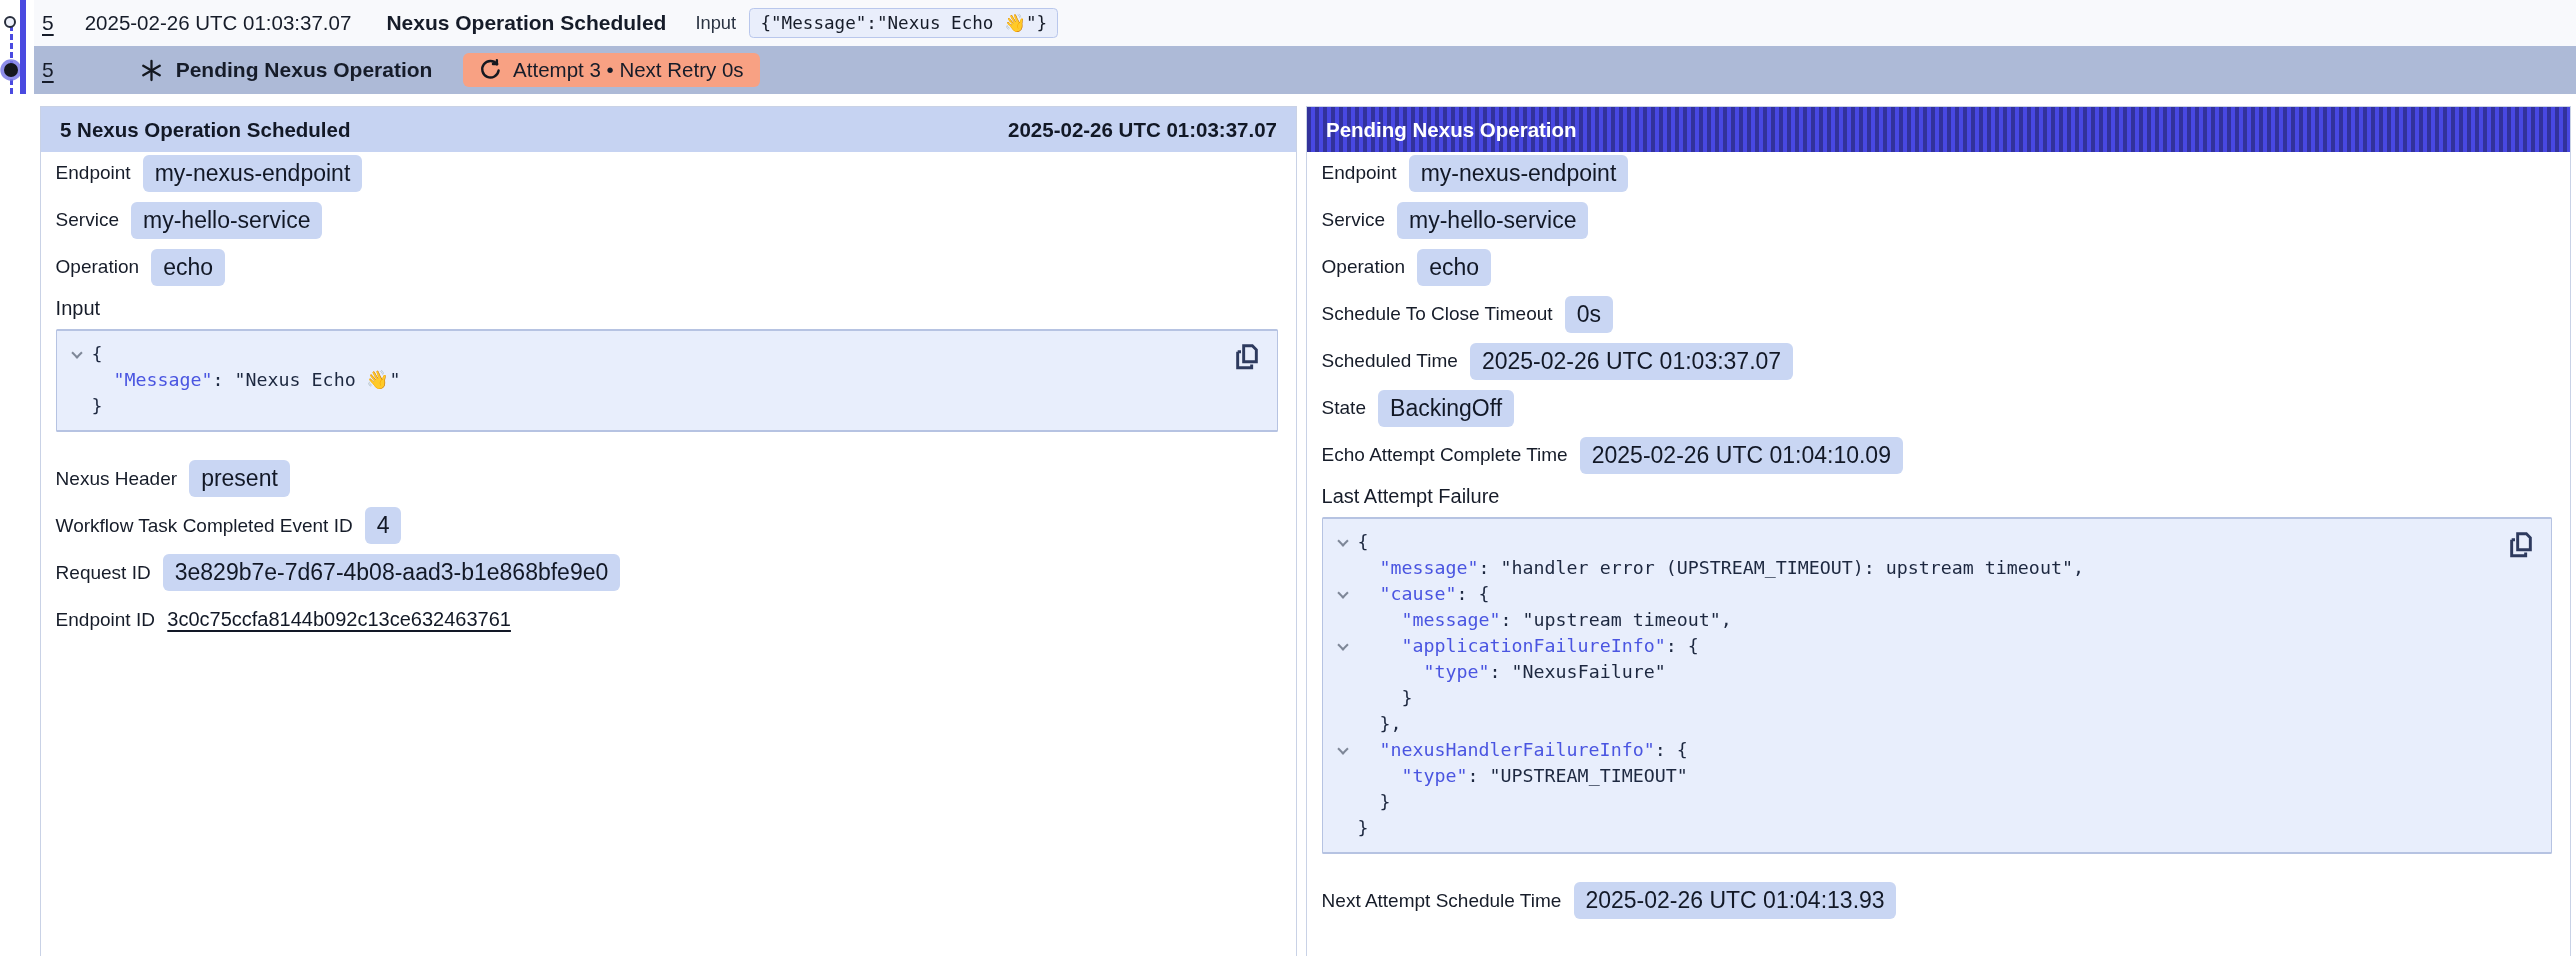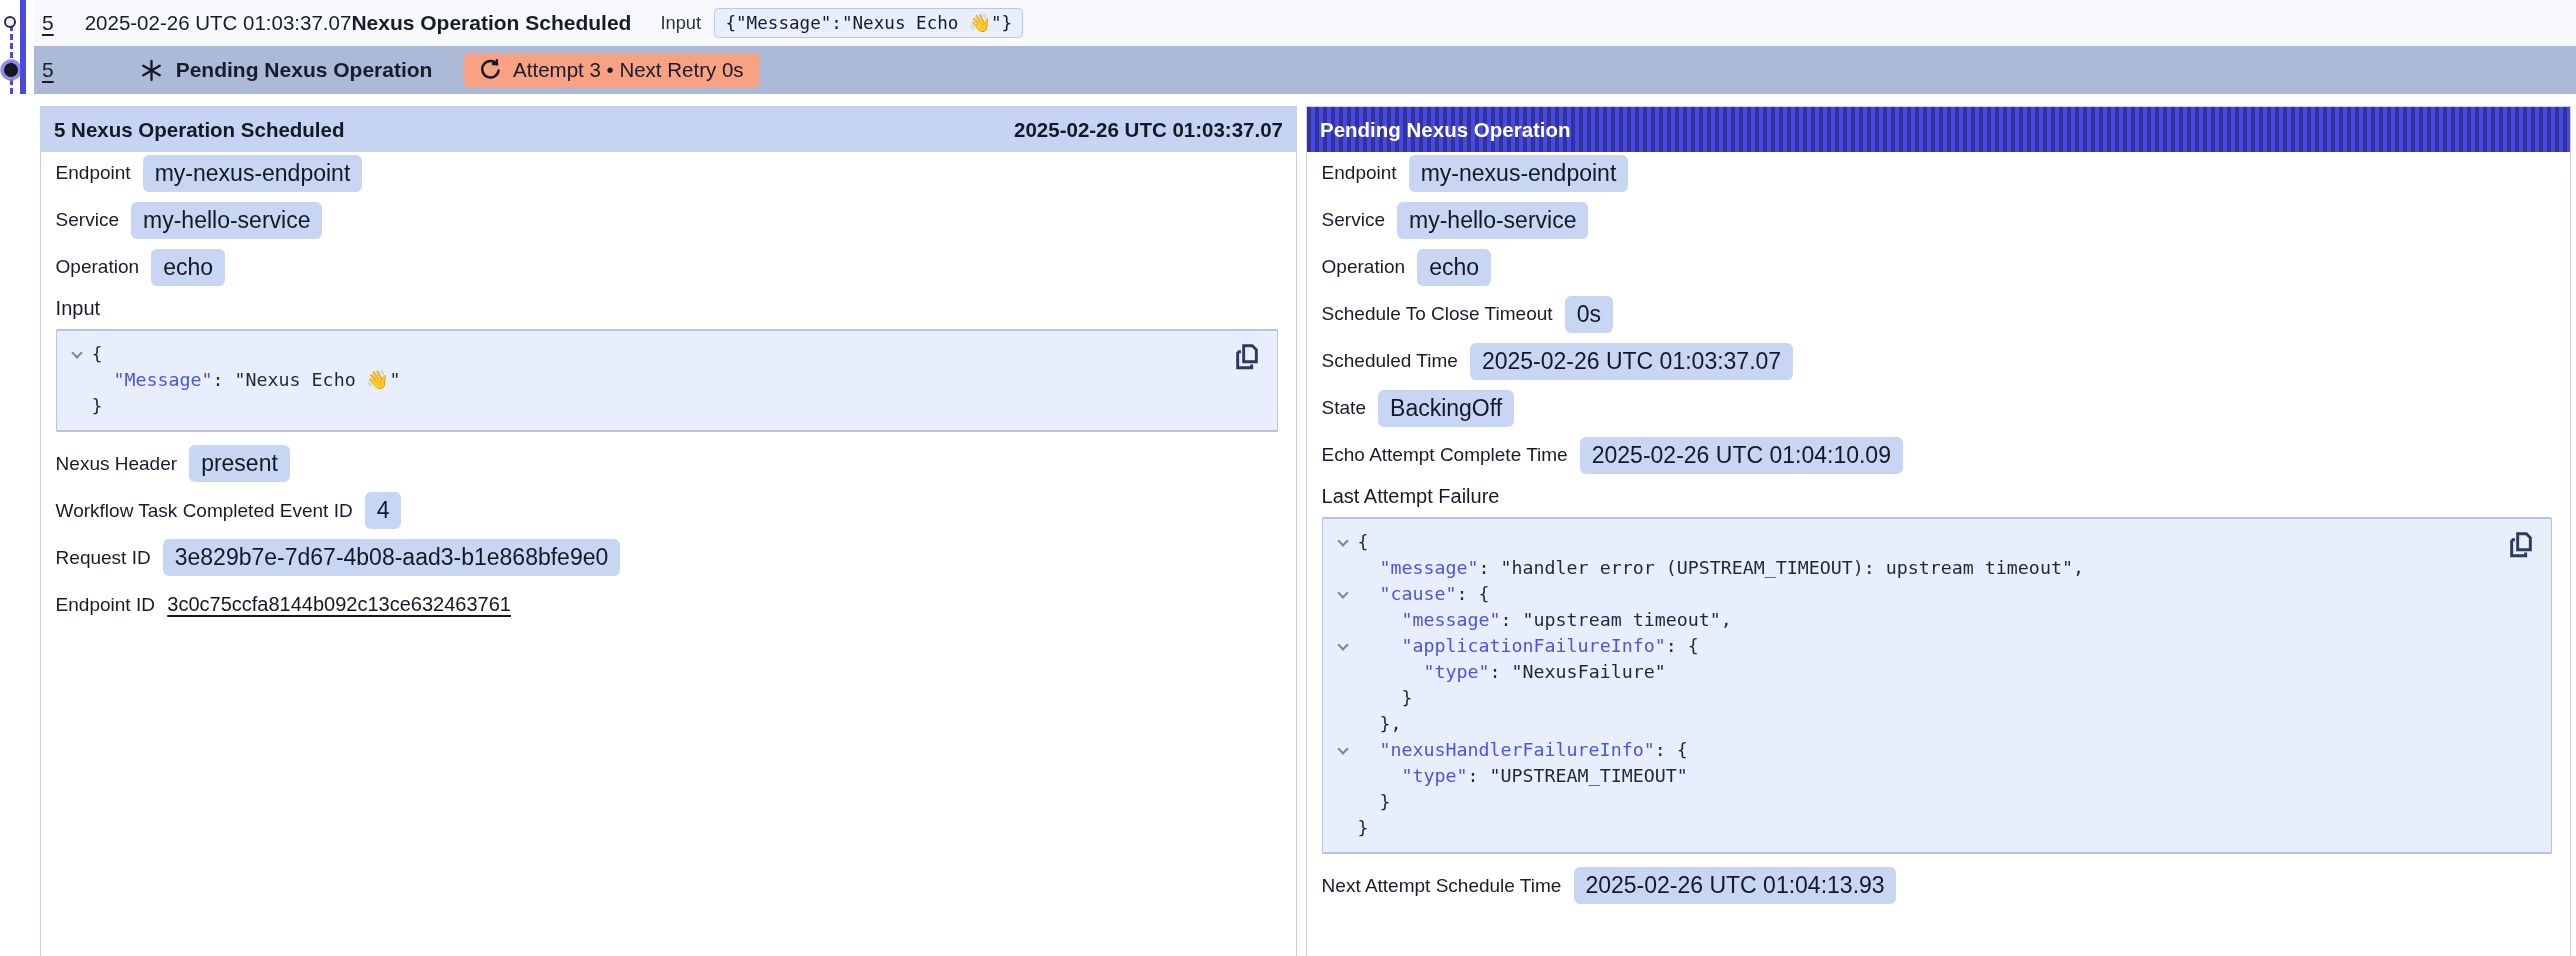--- a/index.html
+++ b/index.html
@@ -20,44 +20,44 @@
 
   
   .rows   { position:absolute; left:0; top:0; width:2576px; }
   .ev-row { margin-left:34px; display:flex; align-items:center; }
   .ev-row1{ height:46px;  background:#f8f9fc; }
   .ev-row2{ height:48px;  background:#adbad7; }
   .evt-id { margin-left:8px; font-size:21px; font-weight:500; color:#161c29;
             text-decoration:underline; text-decoration-thickness:1.5px; text-underline-offset:3.7px; }
   .evt-time { margin-left:31px; font-size:20.5px; }
   .evt-title{ font-size:21px; font-weight:700; }
-  .ev-row1 .evt-title { }
+  .ev-row1 .evt-title { margin-left:35px; }
   .evt-input-label { margin-left:29px; font-size:18.3px; color:#2a3342; }
   .evt-chip { margin-left:13px; font-family:"DejaVu Sans Mono", monospace; font-size:17.6px;
               background:#e9eefb; border:1.5px solid #b9c7ec; border-radius:4.4px; padding:3.7px 10.3px; color:#161c29; }
   .pending-icon { margin-left:86px; }
   .ev-row2 .evt-title { margin-left:13px; }
   .retry-badge { margin-left:31px; display:flex; align-items:center; gap:11.7px;
                  background:#f8a183; border-radius:5.9px; padding:5px 16px; font-size:20.5px; color:#161c29; }
 
   
   .panel { position:absolute; top:106px; background:#fff; border:1.5px solid #c9d2e6; border-bottom:none; }
   .panel-left  { left:40px;   width:1257px; height:879px; }
   .panel-right { left:1306px; width:1265px; height:879px; }
   .phead { height:45px; display:flex; align-items:center; justify-content:space-between;
-           padding:0 13px; font-size:20.5px; font-weight:600; background:#c6d3f2; color:#121826; }
+           padding:0 19px; font-size:20.5px; font-weight:600; background:#c6d3f2; color:#121826; }
   .phead.striped { background:repeating-linear-gradient(90deg,#32329b 0 3.7px,#4848e2 3.7px 8px); color:#ffffff; }
   .pbody { padding:4.4px 17.6px 0 14.6px; }
 
   .field { display:flex; align-items:center; height:34px; margin-bottom:13px; }
   .flabel{ font-size:19px; margin-right:12.4px; }
   .fbadge{ background:#c9d6f3; border-radius:5.9px; padding:5.1px 11.7px; font-size:23px; color:#121826; }
   .flink { font-size:20px; color:#121826; text-decoration:underline;
            text-decoration-thickness:1.8px; text-underline-offset:4.4px;text-align:right; }
-  .fields-bottom { margin-top:15px; }
+  .fields-bottom { margin-top:30px; }
 
   .section-label { font-size:20px; margin:11.7px 0 8.8px 0; }
   .codeblock { position:relative; background:#e8eefc; border:1.5px solid #b6c3e2;
                border-top-width:2.9px; border-bottom-width:2.9px; border-radius:1.5px;
                padding:10.3px 56px 10.3px 5.9px; }
   .cline  { display:flex; height:26px; line-height:26px; }
   .gutter { width:29px; display:flex; justify-content:center; align-items:center; flex:none; }
   .chev   { width:8px; height:8px; border-left:2.2px solid #7e8798; border-bottom:2.2px solid #7e8798;
             transform:rotate(-45deg) translate(0.7px,-0.7px); }
   .ctext  { font-family:"DejaVu Sans Mono", monospace; font-size:18.3px; white-space:pre; color:#1d2840; }

